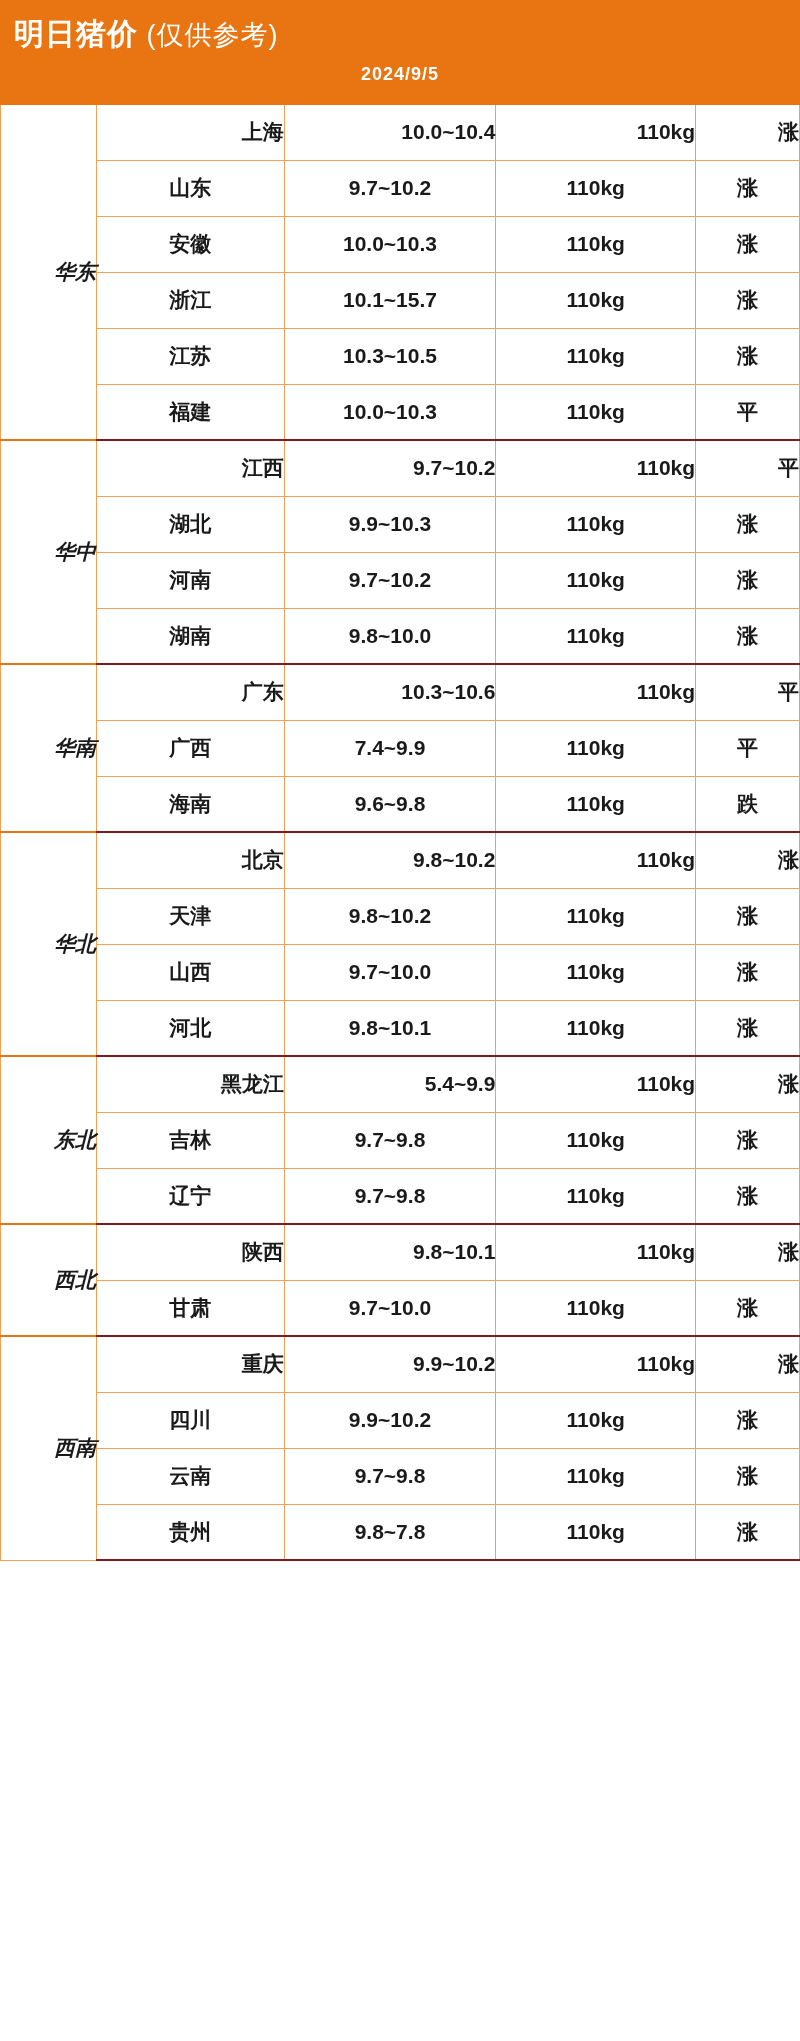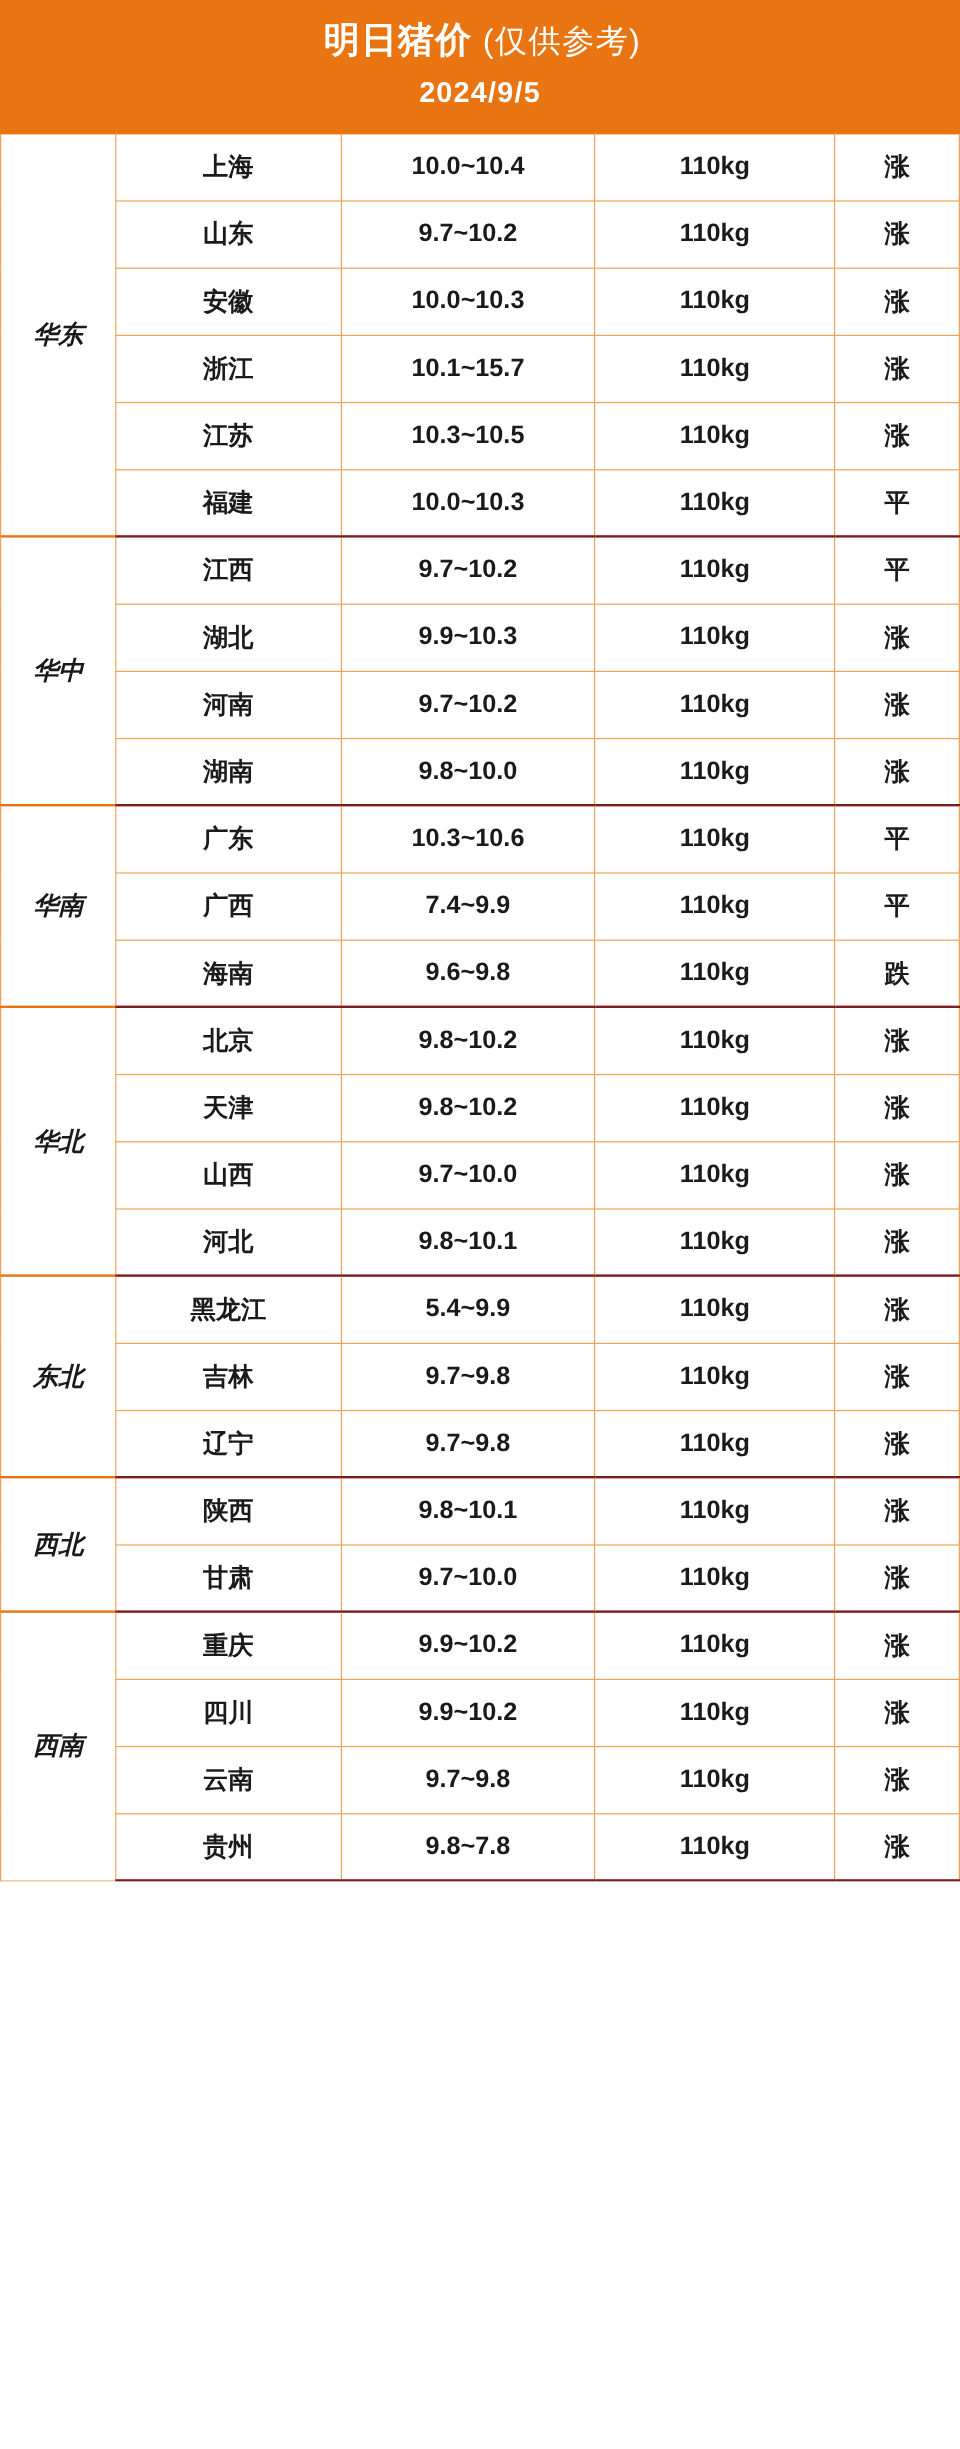--- a/index.html
+++ b/index.html
@@ -15,36 +15,36 @@
     position: relative;
   }
   
   .header {
     background: #ea7317;
     background: #e87511;
     width: 100%;
     padding: 0;
   }
   .header-title {
-    text-align: center;
+    text-align: left;
     color: #ffffff;
     font-size: 30px;
     font-weight: bold;
     letter-spacing: 1px;
-    padding: 16px 0 12px 4px;
+    padding: 16px 0 12px 14px;
     line-height: 1.2;
   }
   .header-title .sub {
     font-weight: normal;
     font-size: 27px;
   }
   .header-date {
     text-align: center;
     color: #ffffff;
-    font-size: 24px;
+    font-size: 18px;
     font-weight: bold;
     padding: 0 0 18px 0;
     letter-spacing: 1px;
   }
   
   table.price-table {
     width: 100%;
     border-collapse: collapse;
     table-layout: fixed;
   }
@@ -67,20 +67,21 @@
   td.region {
     font-size: 22px;
     border-top: 2px solid #e87511;
     border-bottom: 2px solid #e87511;
     border-left: 1px solid #f0a259;
     border-right: 1px solid #f0a259;
     font-style: italic;
   }
   tr.group-first td {
     border-top: 2px solid #e87511;
+    text-align: right;
   }
   tr.group-last td {
     border-bottom: 2px solid #7f1d1d;
   }
   td.province { font-size: 22px; }
   td.price { font-size: 21px; }
   td.weight { font-size: 20px; }
   td.trend { font-size: 26px; font-weight: bold; }
   .t-up { color: #e8342a; }
   .t-flat { color: #1a1a1a; }

